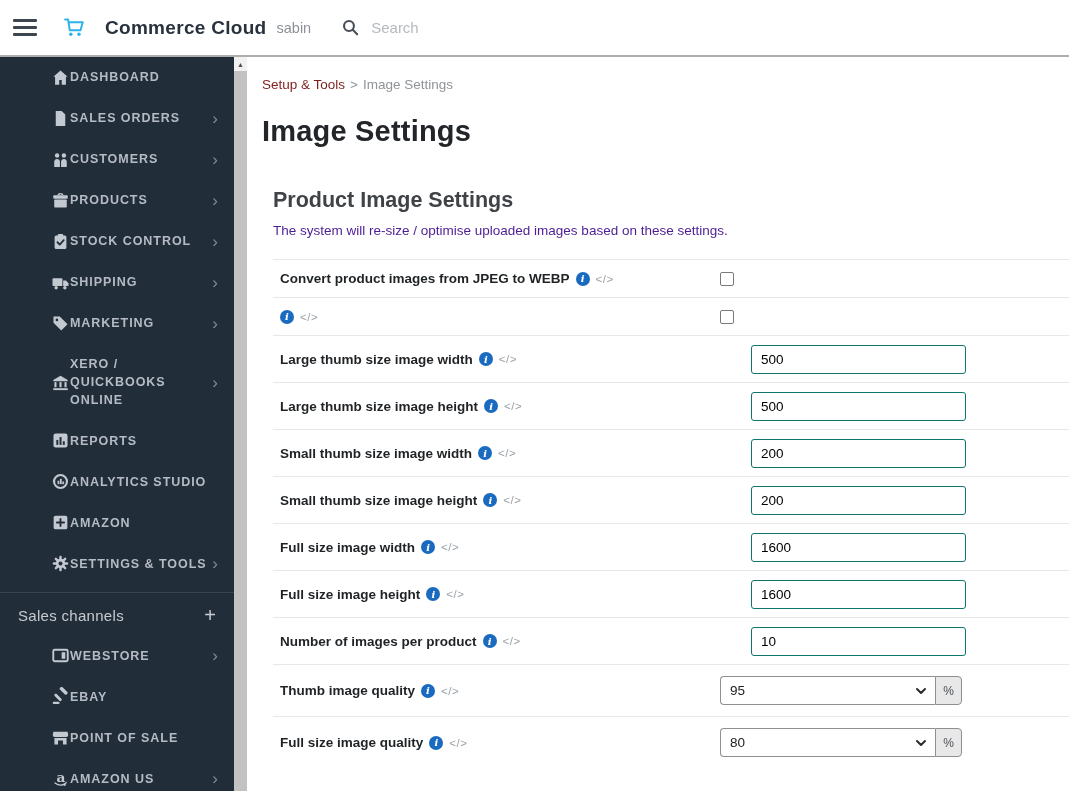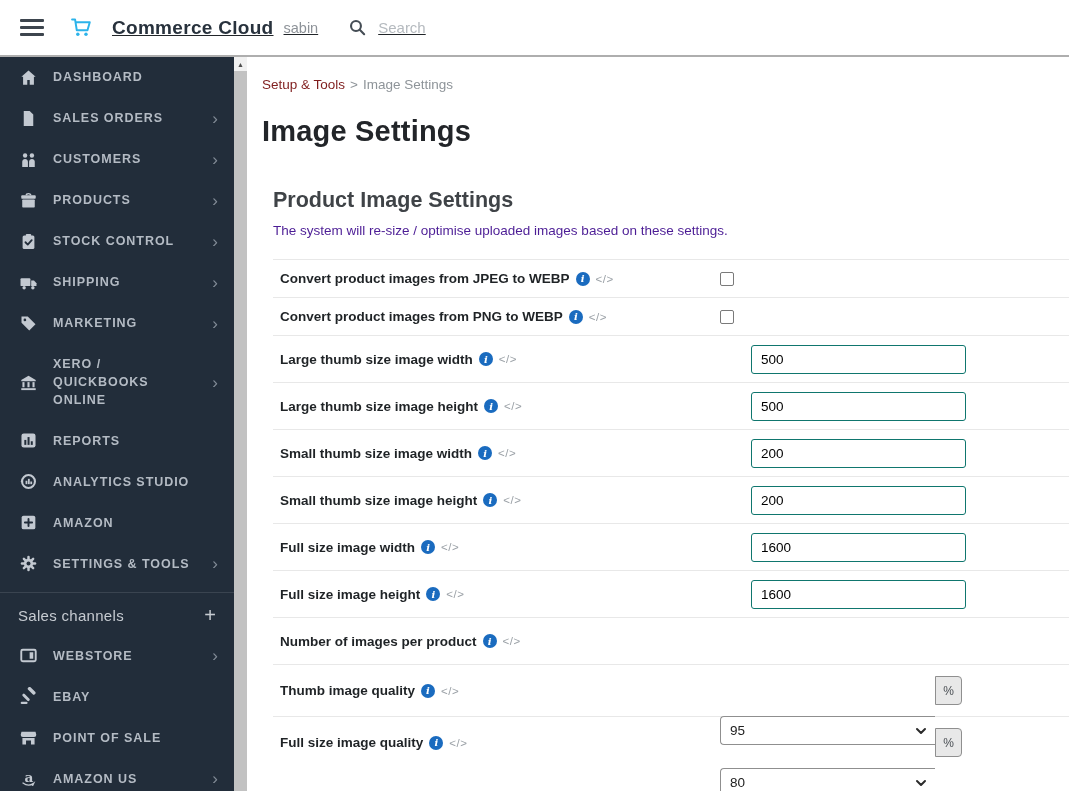--- a/index.html
+++ b/index.html
@@ -7,42 +7,42 @@
   body {
     font-family:"Liberation Sans", sans-serif;
     background:#fff; overflow:hidden; position:relative;
     color:#212529;
   }
 
   
   .top-header {
     position:absolute; top:0; left:0; width:100%; height:57px;
     background:#fff; border-bottom:2px solid #aeaeae;
-    display:flex; align-items:center; padding-left:20px; z-index:10;text-decoration:underline;
+    display:flex; align-items:center; padding-left:13px; z-index:10;
   }
   .hamburger { width:26px; cursor:pointer; display:flex; flex-direction:column; gap:4px; }
   .hamburger span { display:block; width:24px; height:3px; background:#3d454e; border-radius:1px; }
   .cart-wrap { margin-left:24px; color:#2cb3ea; display:flex; cursor:pointer; }
   .cart-wrap svg { width:23px; height:23px; }
   .brand { margin-left:19px; font-size:19px; font-weight:700; letter-spacing:.3px; color:#28323d; cursor:pointer; }
   .user-label { margin-left:10px; font-size:14.5px; color:#8d9298; }
   .search-ico { margin-left:30px; color:#454d55; display:flex; cursor:pointer; }
   .search-ico svg { width:19px; height:19px; }
   .search-input { margin-left:11px; border:none; outline:none; font-size:15px; color:#333; width:190px;
     font-family:"Liberation Sans", sans-serif; }
   .search-input::placeholder { color:#b5babf; }
 
   
   .sidebar {
     position:absolute; left:0; top:57px; bottom:0; width:234px;
     background:#222d3a; overflow:hidden;
   }
   .nav-item {
-    display:flex; align-items:center; gap:15px;
-    padding:11px 16px 11px 18px; cursor:pointer;
+    display:flex; align-items:center; 
+    padding:11px 16px 11px 18px; cursor:pointer;margin-left:32px;
   }
   .nav-ico { width:20px; min-width:20px; display:flex; justify-content:center; color:#c3c9d1; }
   .nav-ico svg { width:19px; height:19px; }
   .nav-label {
     font-size:12.5px; font-weight:700; letter-spacing:.95px;
     color:#b4bbc4; line-height:1.45;
   }
   .nav-chev { margin-left:auto; color:#828b96; font-size:17px; line-height:1; padding-left:4px; }
   .channels-head {
     display:flex; align-items:center; margin-top:8px;
@@ -93,21 +93,21 @@
     appearance:none; -webkit-appearance:none;
     width:14px; height:14px; border:1px solid #7a7a7a; border-radius:2px;
     background:#fff; cursor:pointer; margin:0;
   }
   .txt-input {
     width:215px; height:29px; border:1px solid #0f766e; border-radius:3px;
     padding:0 9px; font-size:13.5px; color:#000000;
     font-family:"Liberation Sans", sans-serif; outline:none;margin-left:31px;
   }
   .sel-group { display:flex; align-items:stretch; height:29px; }
-  .sel-wrap { position:relative; width:215px; height:29px;margin-top:40px; }
+  .sel-wrap { position:relative; width:215px; height:29px; }
   .sel-wrap select {
     appearance:none; -webkit-appearance:none;
     width:100%; height:100%; border:1px solid #8f8f8f; border-right:none;
     border-radius:4px 0 0 4px; background:#fff;
     padding:0 26px 0 9px; font-size:13.5px; color:#222;
     font-family:"Liberation Sans", sans-serif; outline:none; cursor:pointer;
   }
   .sel-chev { position:absolute; right:8px; top:50%; transform:translateY(-50%); pointer-events:none; display:flex; color:#2b2b2b; }
   .sel-chev svg { width:12px; height:12px; }
   .addon {
@@ -347,21 +347,20 @@
           <span class="flabel-text">Convert product images from JPEG to WEBP</span>
           <span class="info-ico">i</span>
           <span class="code-ico">&lt;/&gt;</span>
         </div>
         <div class="fctrl">
           <input class="cbx" type="checkbox" style="">
         </div>
       </div>
       <div class="frow h-checkbox">
         <div class="flabel">
-          <span class="flabel-text">Convert product images from PNG to WEBP</span>
           <span class="info-ico">i</span>
           <span class="code-ico">&lt;/&gt;</span>
         </div>
         <div class="fctrl">
           <input class="cbx" type="checkbox" style="">
         </div>
       </div>
       <div class="frow h-input">
         <div class="flabel">
           <span class="flabel-text">Large thumb size image width</span>
@@ -420,20 +419,23 @@
         </div>
         <div class="fctrl">
           <input class="txt-input" type="text" value="1600" style="">
         </div>
       </div>
       <div class="frow h-input">
         <div class="flabel">
           <span class="flabel-text">Number of images per product</span>
           <span class="info-ico">i</span>
           <span class="code-ico">&lt;/&gt;</span>
+        </div>
+        <div class="fctrl">
+          <input class="txt-input" type="text" value="10" style="">
         </div>
       </div>
       <div class="frow h-select">
         <div class="flabel">
           <span class="flabel-text">Thumb image quality</span>
           <span class="info-ico">i</span>
           <span class="code-ico">&lt;/&gt;</span>
         </div>
         <div class="fctrl">
           <div class="sel-group">

